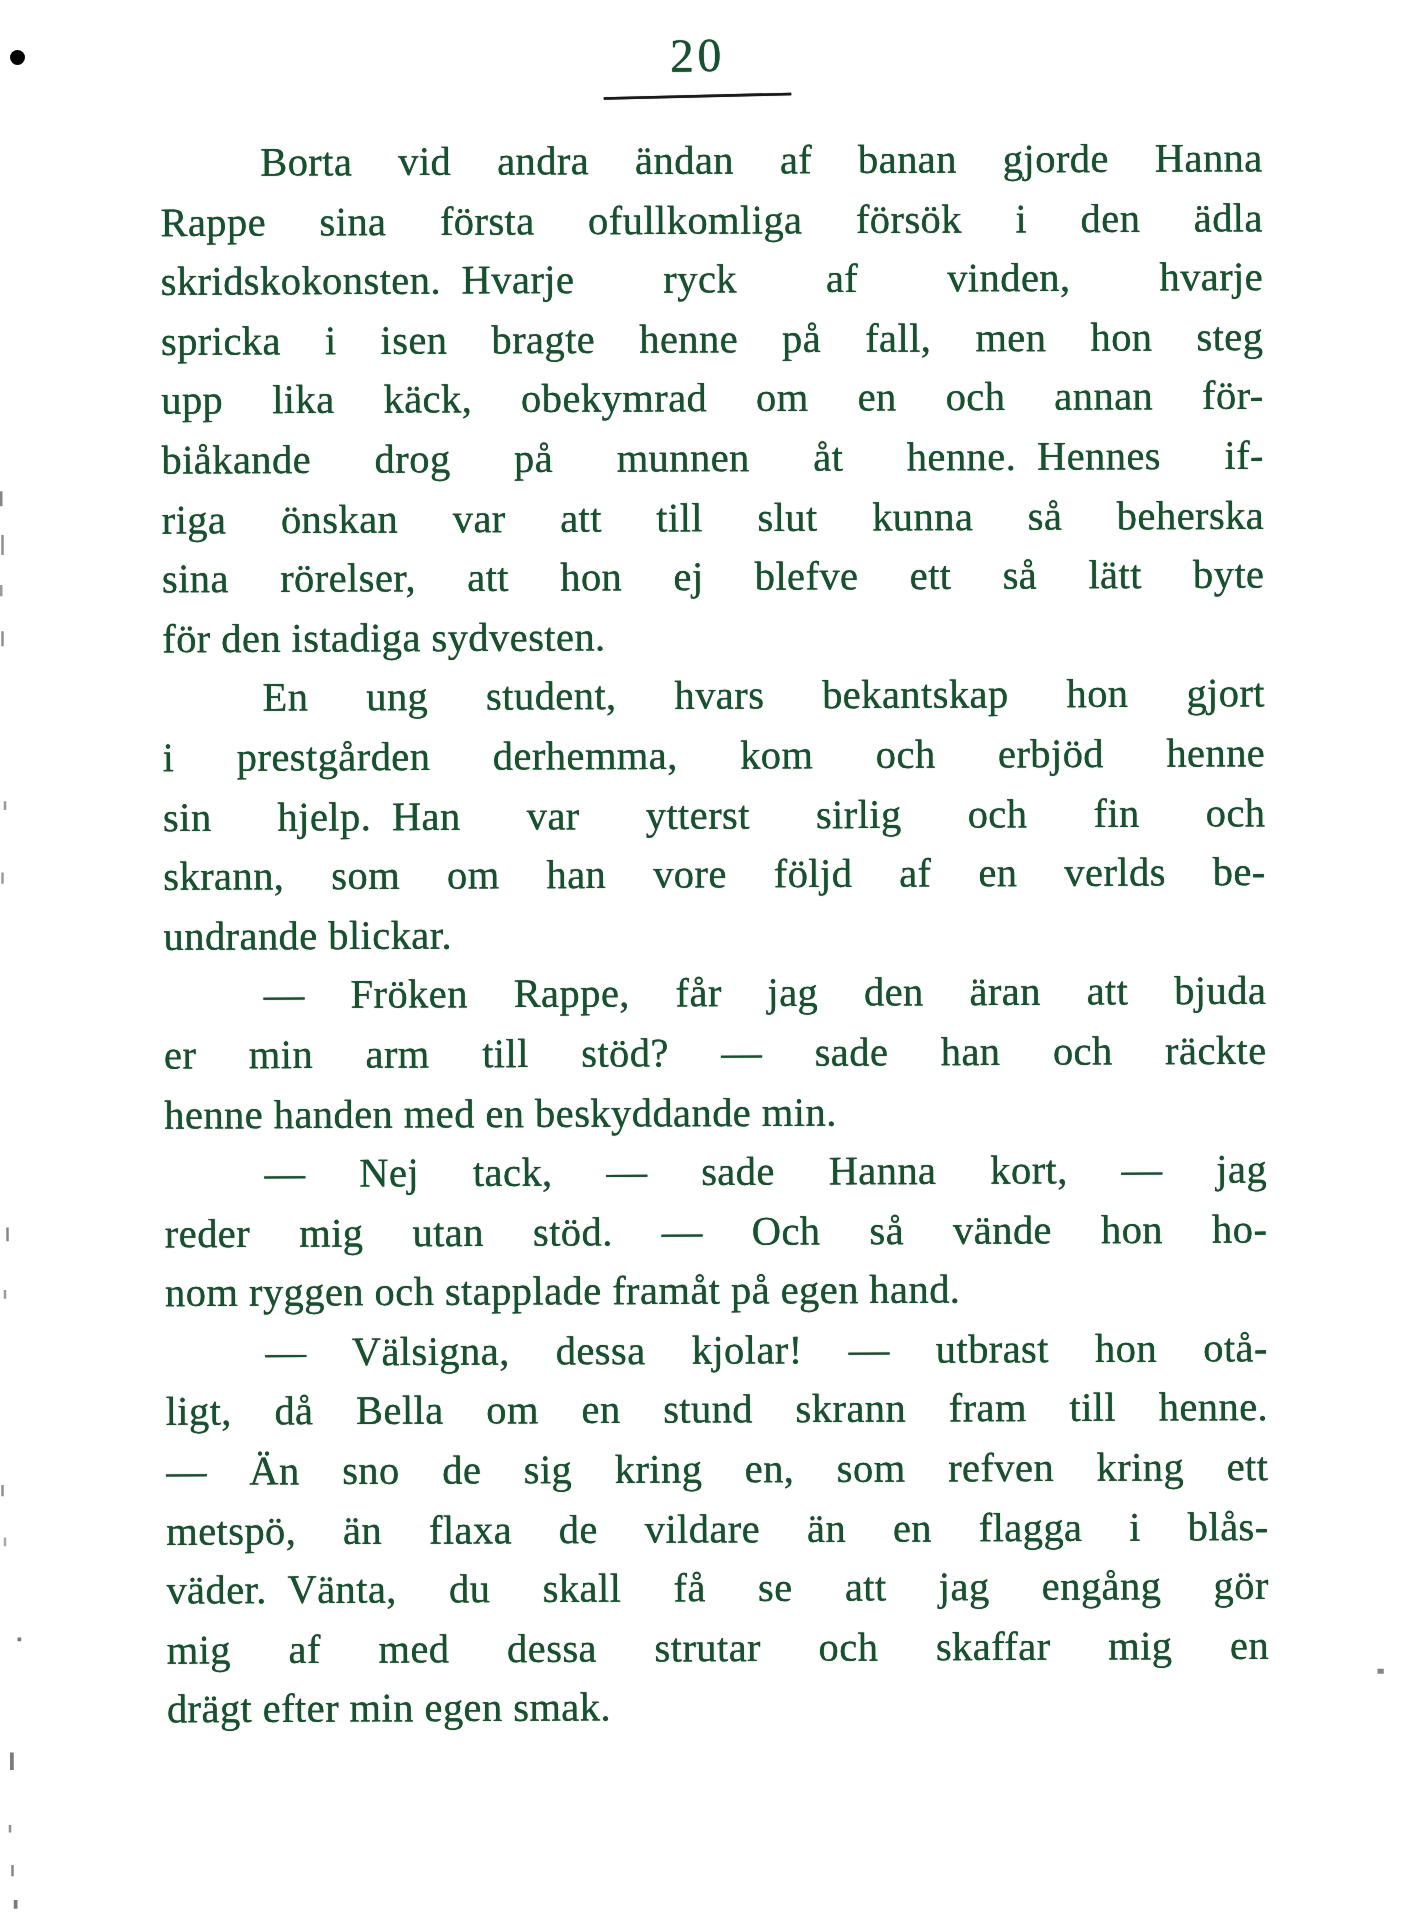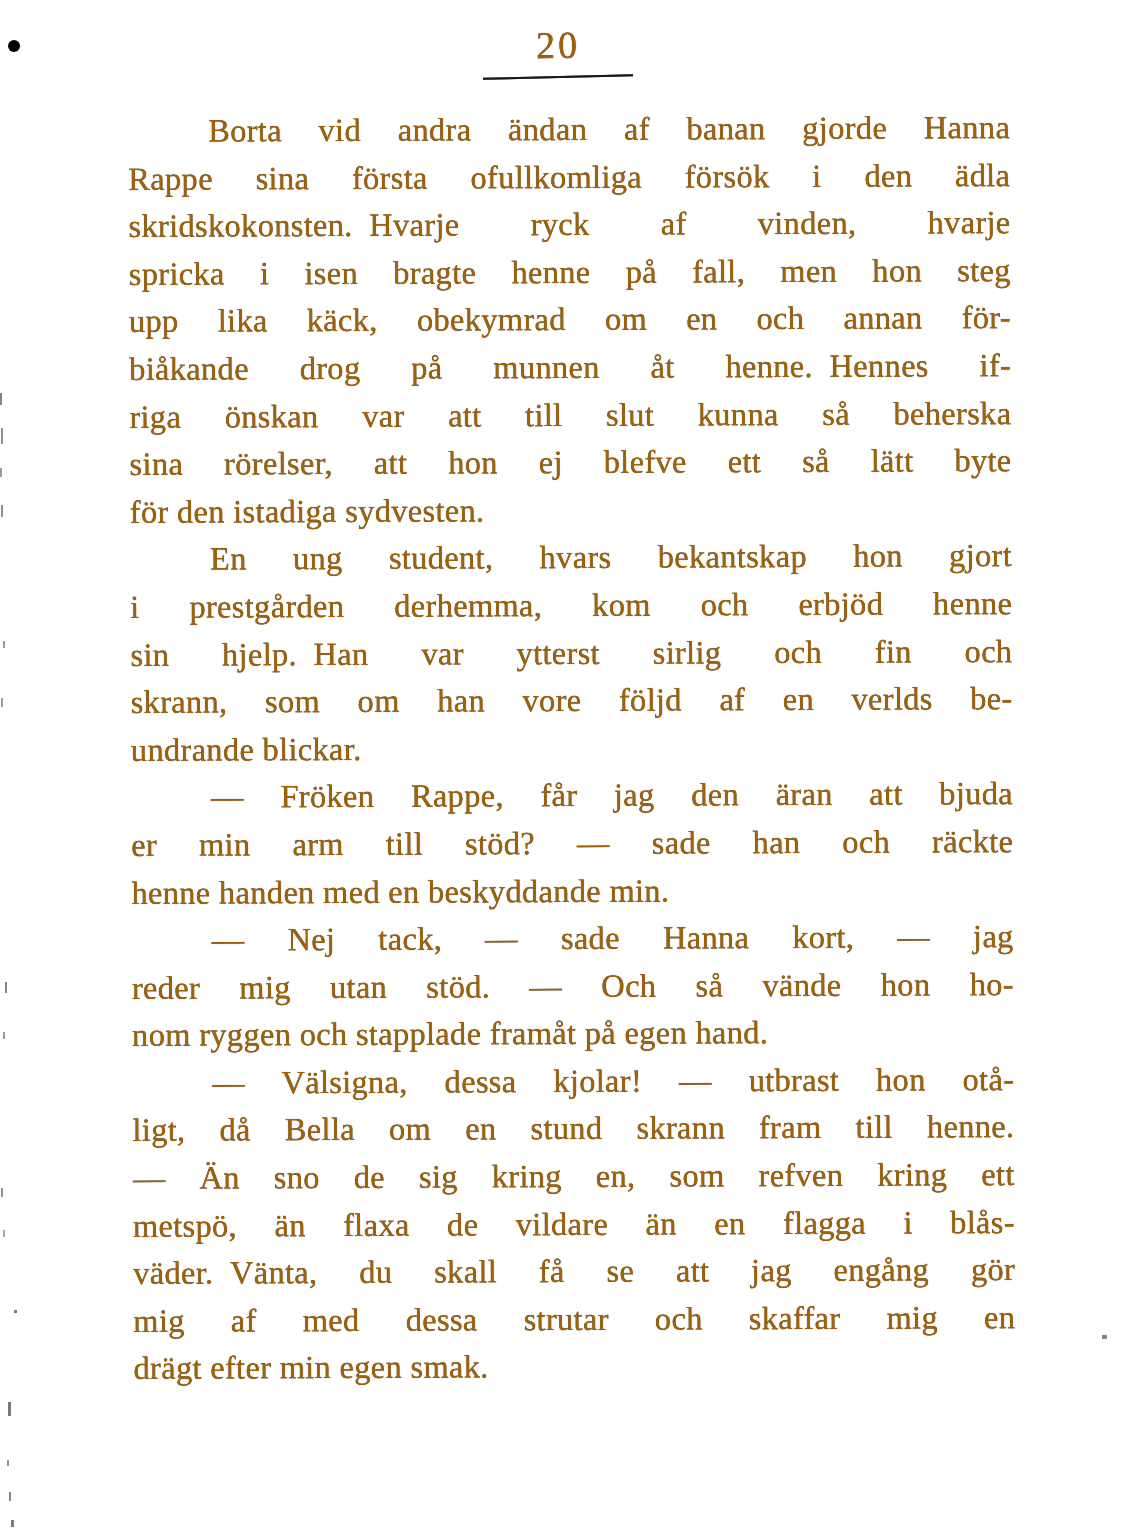--- a/index.html
+++ b/index.html
@@ -7,21 +7,21 @@
     padding: 0;
     background: #ffffff;
   }
   .page {
     position: relative;
     width: 1123px;
     height: 1536px;
     background: #ffffff;
     overflow: hidden;
     font-family: "Liberation Serif", "DejaVu Serif", serif;
-    color: #a16207;
+    color: #14532d;
   }
   
   .pageno-wrap {
     position: absolute;
     top: 24px;
     left: 483px;
     width: 150px;
     text-align: center;
     transform: rotate(-0.8deg);
   }

